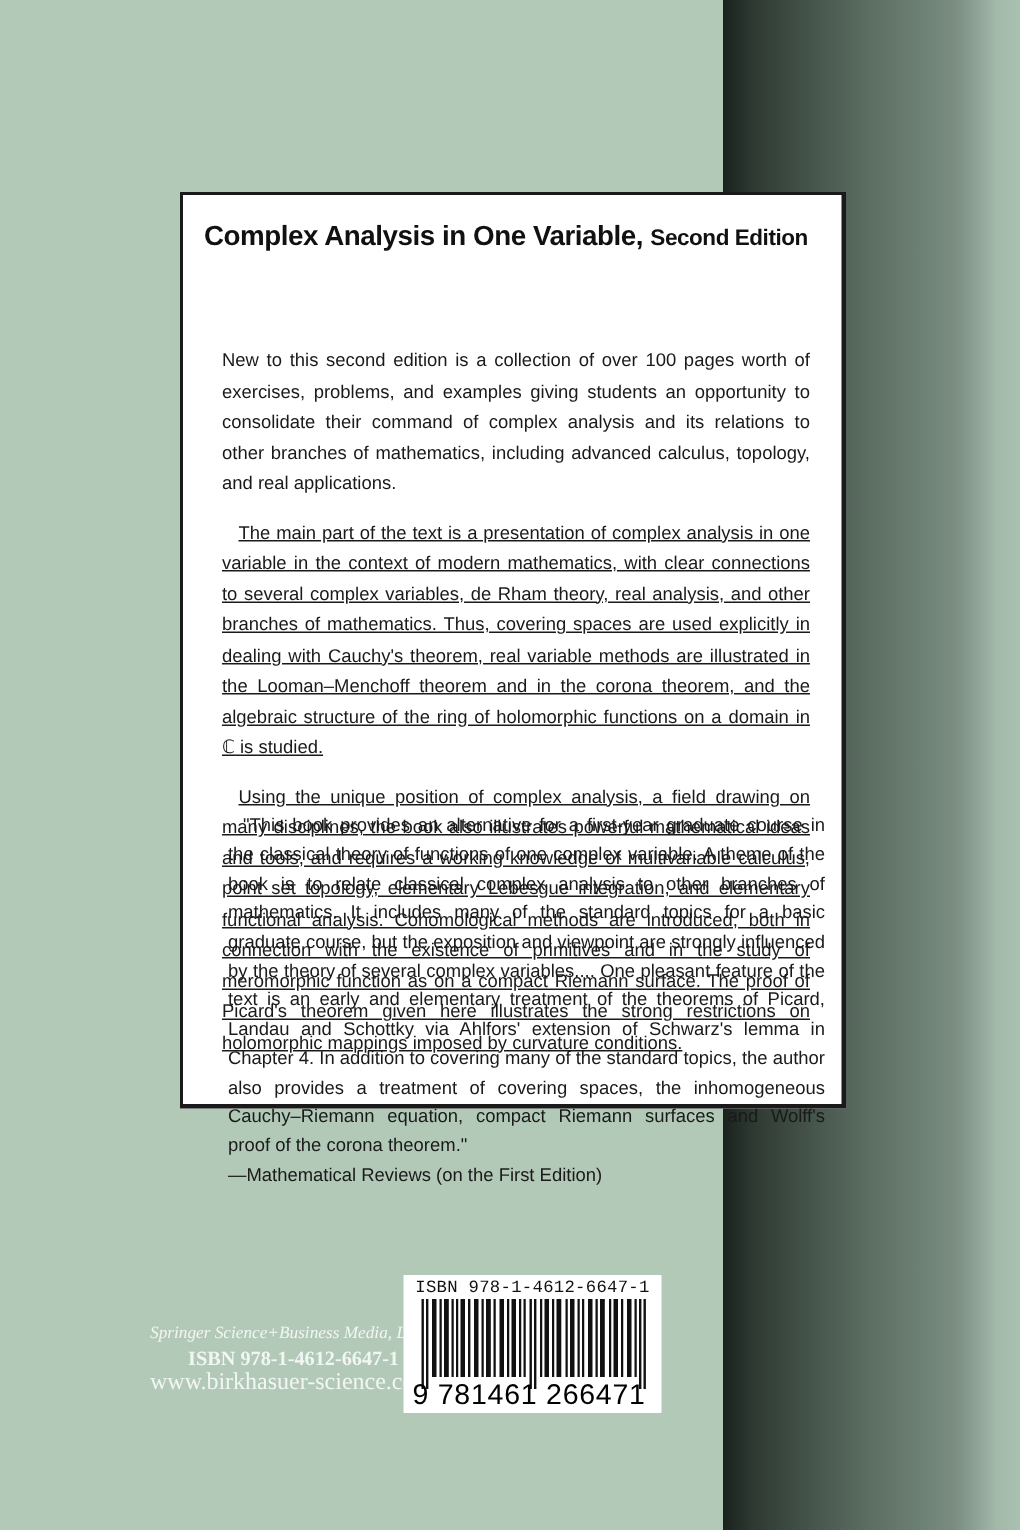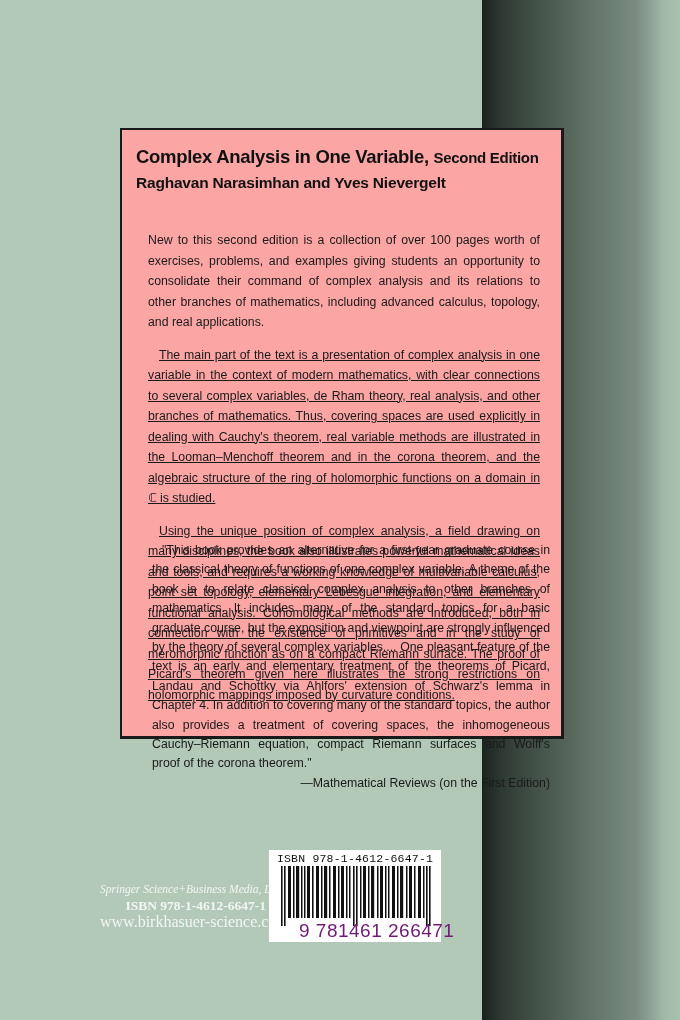--- a/index.html
+++ b/index.html
@@ -9,21 +9,21 @@
     font-family: "Liberation Sans", "DejaVu Sans", sans-serif;
   }
   .spine {
     position: absolute; left: 482px; top: 0; width: 198px; height: 1020px;
     background: linear-gradient(to right,
       #1a221e 0%, #2e3932 10%, #46554c 30%, #5d6e63 50%, #6f8276 68%,
       #7a8d80 78%, #90a597 86%, #a2b9a9 92%, #a9c1b1 100%);
   }
   .panel {
     position: absolute; left: 120px; top: 128px; width: 439px; height: 606px;
-    background: #fca5a5; border: 2px solid #1a1a1a; border-right-width: 3px; border-bottom-width: 3px;
+    background: #ffffff; border: 2px solid #1a1a1a; border-right-width: 3px; border-bottom-width: 3px;
     box-sizing: content-box;
   }
   .title {
     position: absolute; left: 14px; top: 16px; font-weight: bold; font-size: 18.5px;
     color: #111; letter-spacing: -0.3px; white-space: nowrap;
   }
   .title .edition { font-size: 15px; }
   .authors {
     position: absolute; left: 14px; top: 44px; font-weight: bold; font-size: 15.5px;
     color: #111; letter-spacing: -0.2px; white-space: nowrap;
@@ -32,54 +32,53 @@
     position: absolute; left: 14px; top: 88px; width: 416px;
     font-size: 12.3px; line-height: 20.5px; color: #1a1a1a; text-align: justify;
   }
   .body p { margin: 12px; }
   .body p + p { text-indent: 11px; margin-top: 0; text-decoration: underline; }
   .quote {
     position: absolute; left: 30px; top: 411px; width: 398px;
     font-size: 12.3px; line-height: 19.4px; color: #1a1a1a; text-align: justify;
   }
   .quote .q-text { text-indent: 10px; margin: 0; }
-  .quote .attribution { text-align: right; margin: 0; }
+  .quote .attribution { text-align: left; margin: 0; }
   .publisher {
     position: absolute; left: 100px; top: 882px; width: 166px; text-align: right;
     font-family: "Liberation Serif", "DejaVu Serif", serif; color: #f2f6f3;
   }
   .publisher .pub-name { font-style: italic; font-size: 11.5px; line-height: 15px; white-space: nowrap; }
   .publisher .pub-isbn { font-weight: bold; font-size: 13.5px; line-height: 17px; white-space: nowrap; }
   .publisher .pub-url { font-size: 16px; line-height: 16px; white-space: nowrap; }
   .barcode {
     position: absolute; left: 269px; top: 850px; width: 172px; height: 92px;
     background: #ffffff;
   }
   .barcode .bc-top {
     position: absolute; left: 0; top: 2px; width: 100%; text-align: center;
     font-family: "Liberation Mono", "DejaVu Sans Mono", monospace; font-size: 11.5px; color: #111;
     letter-spacing: 0.2px; white-space: nowrap;
   }
   .barcode svg { position: absolute; left: 0; top: 16px; }
   .barcode .bc-digits {
-    position: absolute; left: 6px; top: 70px; font-size: 19px; color: #701a75;
-    white-space: nowrap; letter-spacing: 0.5px; margin-left: 24px;
+    position: absolute; left: 6px; top: 70px; font-size: 19px; color: #000000;
+    white-space: nowrap; letter-spacing: 0.5px;
   }
 </style>
 </head>
 <body>
 
 <div class="spine"></div>
 
 <div class="panel">
   <div class="title">
     <span>Complex Analysis in One Variable,</span>
     <span class="edition">Second Edition</span>
   </div>
-  <div class="authors">Raghavan Narasimhan and Yves Nievergelt</div>
 
   <div class="body">
     <p>New to this second edition is a collection of over 100 pages worth of exercises, problems, and examples giving students an opportunity to consolidate their command of complex analysis and its relations to other branches of mathematics, including advanced calculus, topology, and real applications.</p>
     <p>The main part of the text is a presentation of complex analysis in one variable in the context of modern mathematics, with clear connections to several complex variables, de Rham theory, real analysis, and other branches of mathematics. Thus, covering spaces are used explicitly in dealing with Cauchy's theorem, real variable methods are illustrated in the Looman–Menchoff theorem and in the corona theorem, and the algebraic structure of the ring of holomorphic functions on a domain in ℂ is studied.</p>
     <p>Using the unique position of complex analysis, a field drawing on many disciplines, the book also illustrates powerful mathematical ideas and tools, and requires a working knowledge of multivariable calculus, point set topology, elementary Lebesgue integration, and elementary functional analysis. Cohomological methods are introduced, both in connection with the existence of primitives and in the study of meromorphic function as on a compact Riemann surface. The proof of Picard's theorem given here illustrates the strong restrictions on holomorphic mappings imposed by curvature conditions.</p>
   </div>
 
   <div class="quote">
     <p class="q-text">"This book provides an alternative for a first-year graduate course in the classical theory of functions of one complex variable.  A theme of the book is to relate classical complex analysis to other branches of mathematics.  It includes many of the standard topics for a basic graduate course, but the exposition and viewpoint are strongly influenced by the theory of several complex variables.... One pleasant feature of the text is an early and elementary treatment of the theorems of Picard, Landau and Schottky via Ahlfors' extension of Schwarz's lemma in Chapter 4.  In addition to covering many of the standard topics, the author also provides a treatment of covering spaces, the inhomogeneous Cauchy–Riemann equation, compact Riemann surfaces and Wolff's proof of the corona theorem."</p>
     <p class="attribution">—Mathematical Reviews (on the First Edition)</p>

